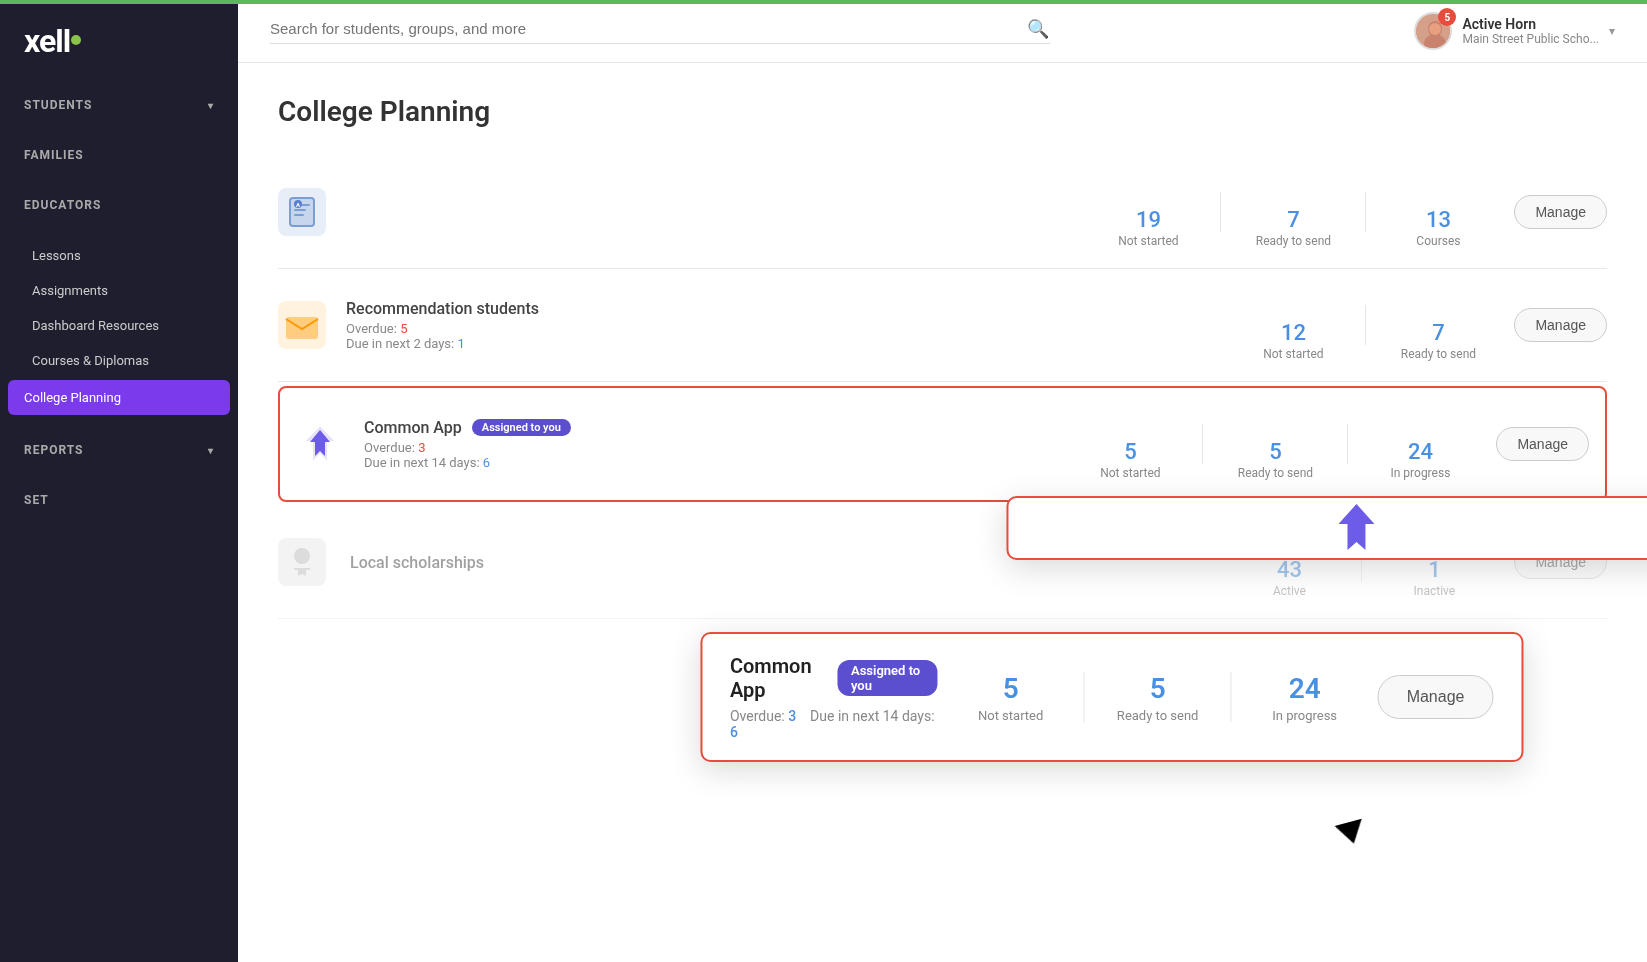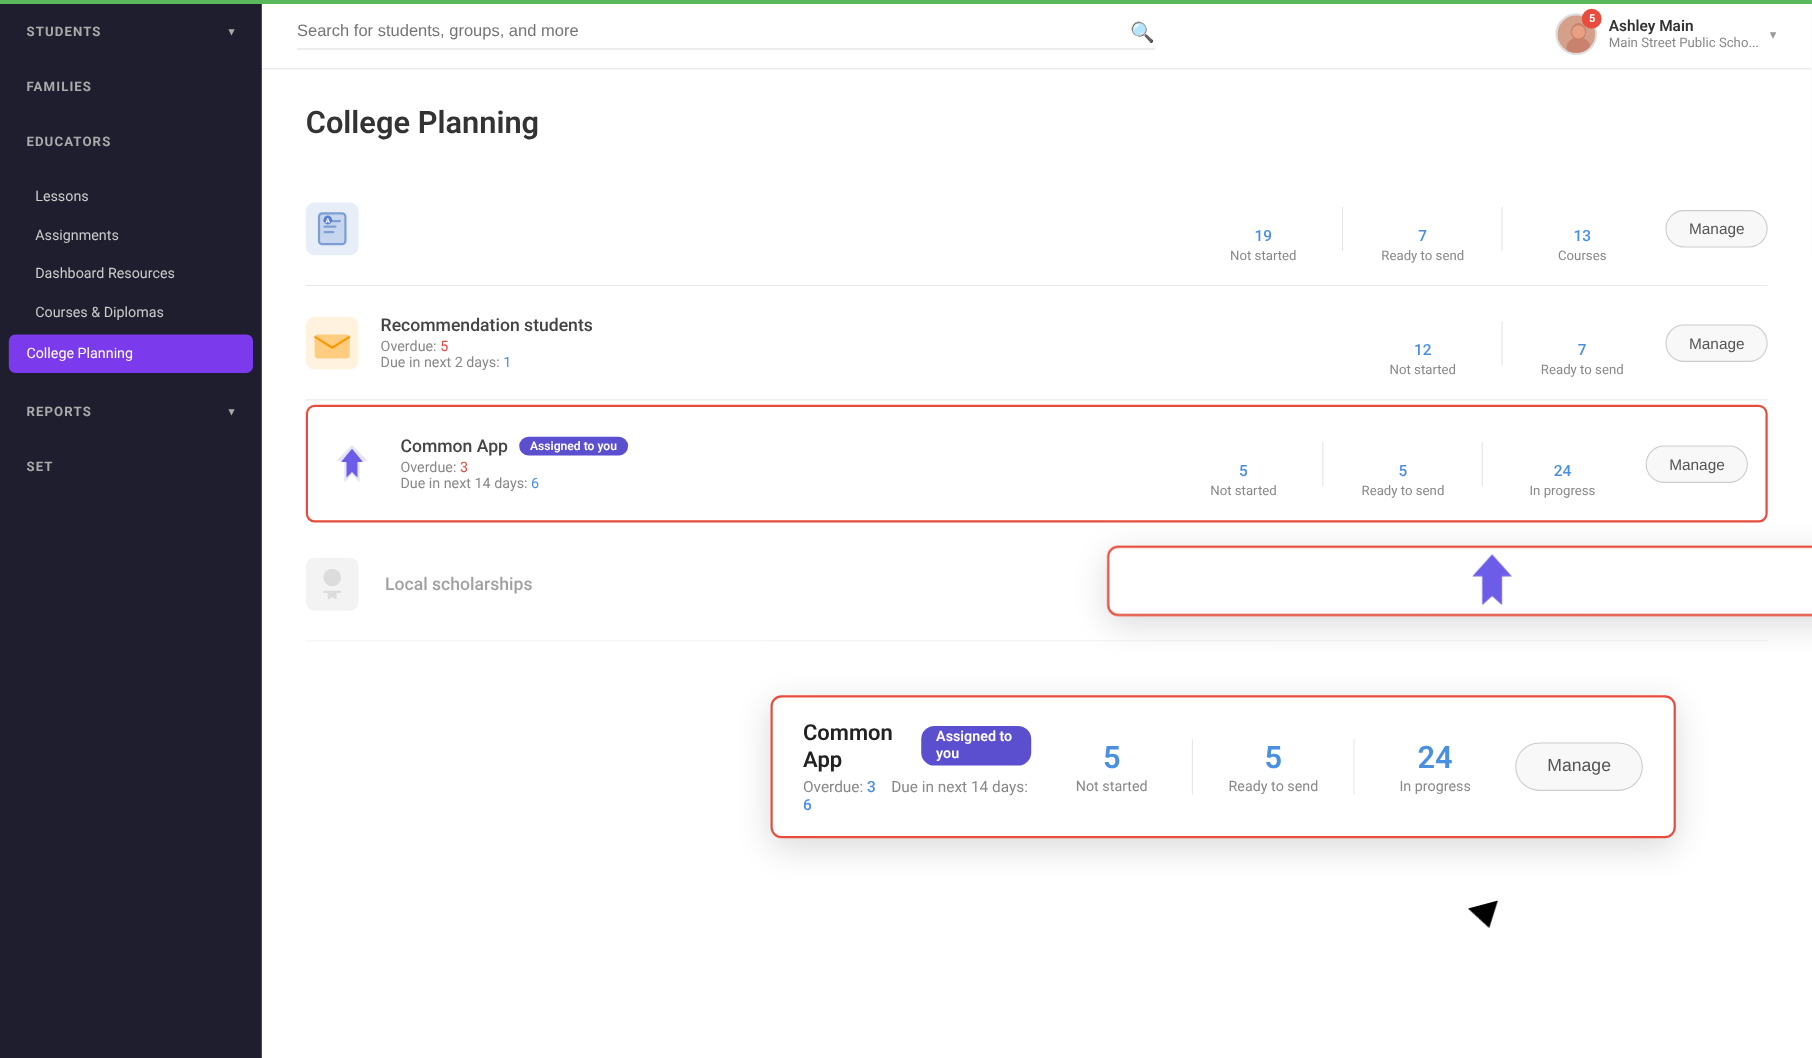--- a/index.html
+++ b/index.html
@@ -234,21 +234,21 @@
     }
 
     .card-stats {
       display: flex;
       gap: 32px;
       align-items: center;
       margin-left: auto;
     }
 
     .stat-item { text-align: center; min-width: 80px; }
-    .stat-value { font-size: 14px; font-weight: 500; color: #4a90e2; margin-top: 31px; }
+    .stat-value { font-size: 22px; font-weight: 500; color: #4a90e2; margin-top: 31px; }
     .stat-label { font-size: 12px; color: #888; margin-top: 2px; }
 
     .manage-btn {
       border: 1px solid #ccc;
       background: #f8f8f8;
       border-radius: 20px;
       padding: 8px 20px;
       font-size: 14px;
       color: #555;
       cursor: pointer;
@@ -349,20 +349,23 @@
     .tooltip-stat-divider {
       width: 1px;
       height: 50px;
       background: #e5e5e5;
     }
   </style>
 </head>
 <body>
 
 <nav class="sidebar">
+  <div class="sidebar-logo">
+    xell<span class="o-dot"></span>
+  </div>
 
   <div class="sidebar-section">
     <div class="sidebar-section-header">
       <span>STUDENTS</span>
       <span class="chevron">▾</span>
     </div>
   </div>
 
   <div class="sidebar-section">
     <div class="sidebar-section-header">
@@ -413,21 +416,21 @@
           <svg width="38" height="38" viewBox="0 0 38 38">
             <circle cx="19" cy="19" r="19" fill="#d4a08a"></circle>
             <ellipse cx="19" cy="15" rx="7" ry="8" fill="#c8826d"></ellipse>
             <ellipse cx="19" cy="30" rx="11" ry="10" fill="#c8826d"></ellipse>
             <circle cx="19" cy="15" r="6" fill="#e8a080"></circle>
           </svg>
         </div>
         <div class="notification-badge">5</div>
       </div>
       <div class="user-info">
-        <div class="user-name">Ashley Main</div>
+        <div class="user-name">Active Horn</div>
         <div class="user-school">Main Street Public Scho...</div>
       </div>
       <span class="dropdown-arrow">▾</span>
     </div>
   </header>
 
   <div class="content">
     <h1 class="page-title">College Planning</h1>
 
     <div class="card-list">

